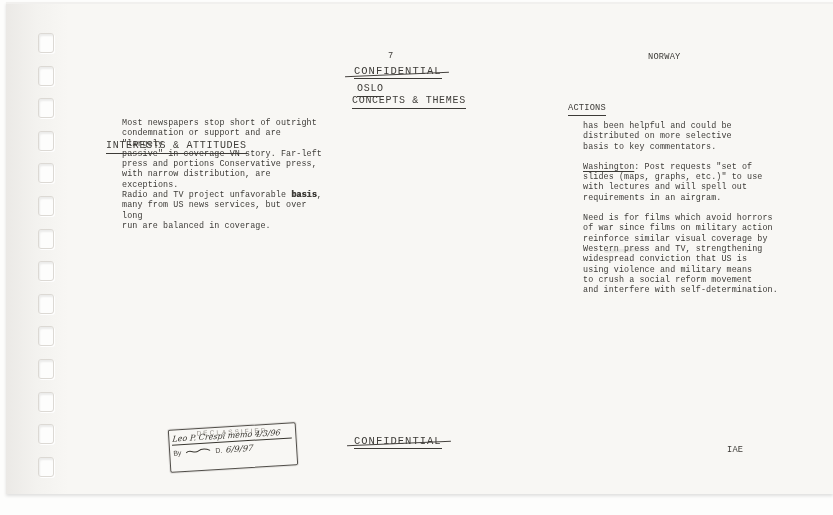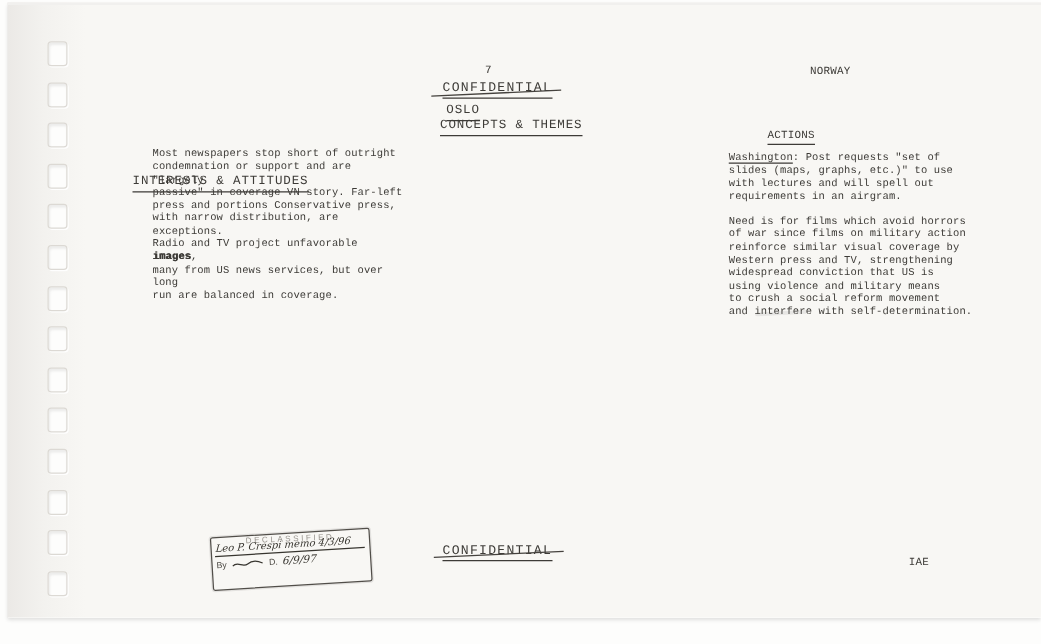--- a/index.html
+++ b/index.html
@@ -93,26 +93,27 @@
   <div class="typed h-class underlined" style="left:354px; top:66px;">CONFIDENTIAL</div>
   <div class="strike" style="left:345px; top:74px; width:104px;"></div>
 
   <div class="typed h-large underlined" style="left:357px; top:84px;">OSLO</div>
 
   <div class="typed h-large underlined" style="left:352px; top:96px;">CONCEPTS &amp; THEMES</div>
 
   <div class="typed h-large underlined" style="left:106px; top:97px;margin-top:44px;">INTERESTS &amp; ATTITUDES</div>
 
   <div class="col" style="left:106px; top:118px; width:218px;">
-      <p class="para">Most newspapers stop short of outright<br>condemnation or support and are "largely<br>passive" in coverage VN story.  Far-left<br>press and portions Conservative press,<br>with narrow distribution, are exceptions.<br>Radio and TV project unfavorable <b>images</b>,<br>many from US news services, but over long<br>run are balanced in coverage.</p>
+      <p class="para">Most newspapers stop short of outright<br>condemnation or support and are "largely<br>passive" in coverage VN story.  Far-left<br>press and portions Conservative press,<br>with narrow distribution, are exceptions.<br>Radio and TV project unfavorable <b>basis</b>,<br>many from US news services, but over long<br>run are balanced in coverage.</p>
     </div>
 
-  <div class="typed h-small underlined" style="left:568px; top:103px;margin-left:46px;">ACTIONS</div>
+  <div class="typed h-small underlined" style="left:568px; top:103px;">ACTIONS</div>
 
   <div class="col" style="left:567px; top:121px; width:212px;">
+      <p class="para">has been helpful and could be<br>distributed on more selective<br>basis to key commentators.</p>
       <p class="para"><u>Washington</u>:  Post requests "set of<br>slides (maps, graphs, etc.)" to use<br>with lectures and will spell out<br>requirements in an airgram.</p>
       <p class="para">Need is for films which avoid horrors<br>of war since films on military action<br>reinforce similar visual coverage by<br>Western press and TV, strengthening<br>widespread conviction that US is<br>using violence and military means<br>to crush a social reform movement<br>and interfere with self-determination.</p>
     </div>
 
   <div class="typed h-class underlined" style="left:354px; top:436px;">CONFIDENTIAL</div>
   <div class="strike" style="left:347px; top:443px; width:104px;"></div>
 
   <div class="typed h-small" style="left:727px; top:445px;font-family:Liberation Mono, monospace;">IAE</div>
 
   <div class="smudge" style="left:604px; top:249px; width:42px; height:3px;"></div>

